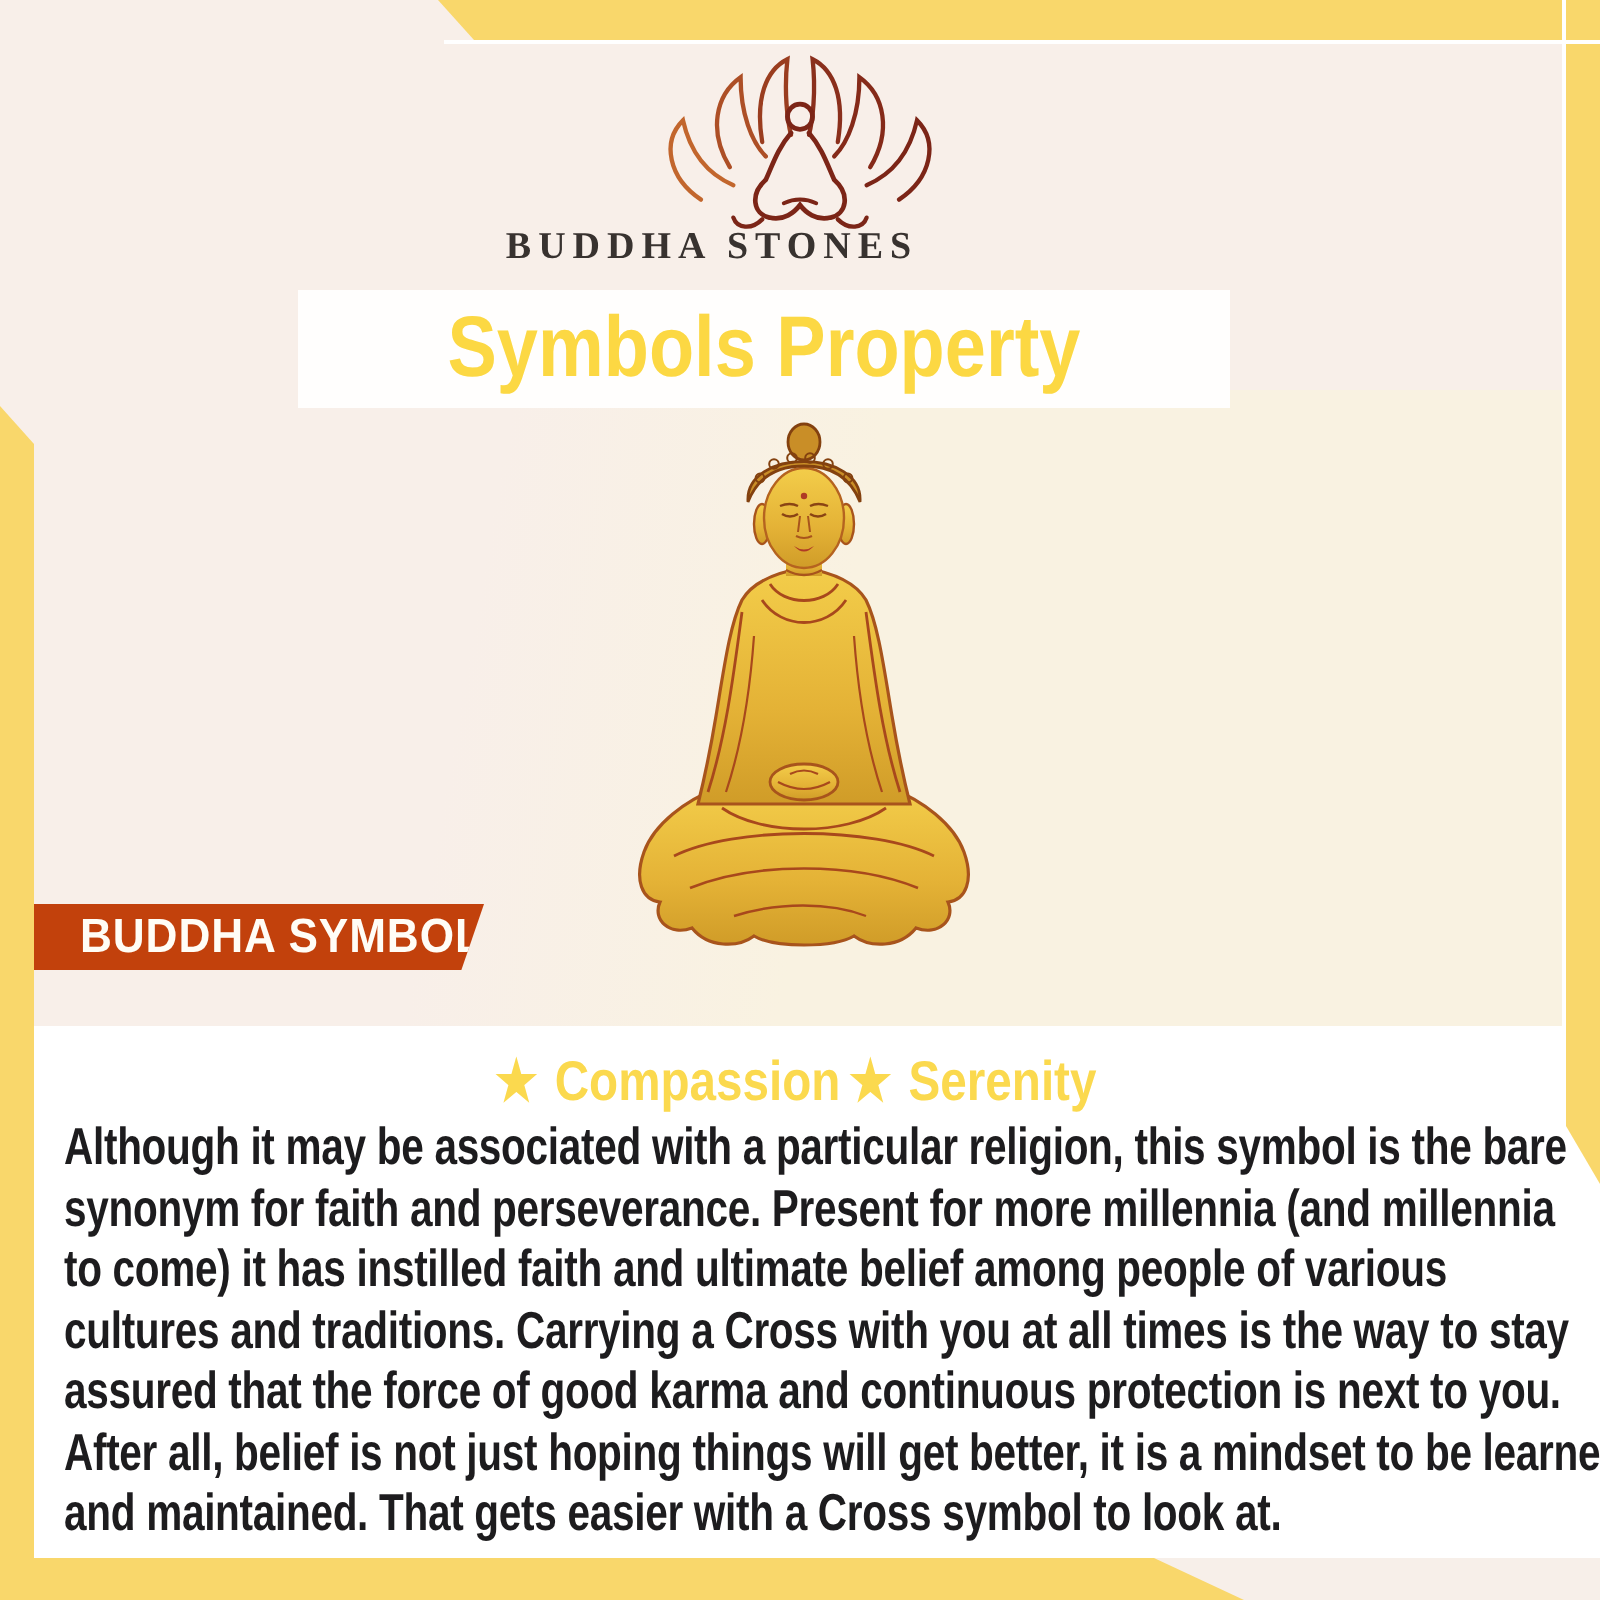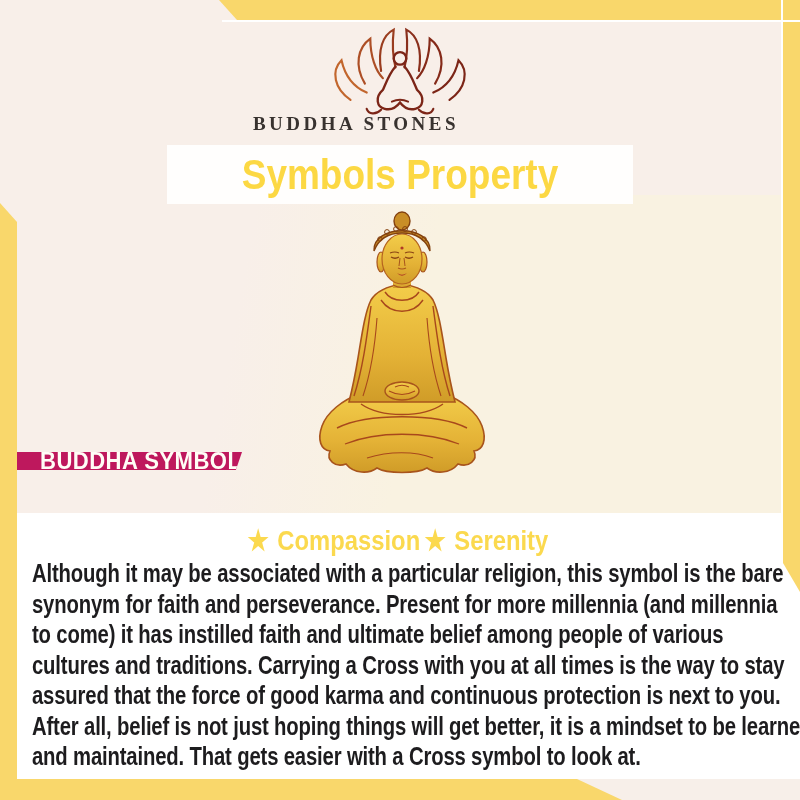--- a/index.html
+++ b/index.html
@@ -26,28 +26,28 @@
     clip-path:polygon(0 0,577px 0,622px 21px,0 21px);}
   .gap-line{position:absolute;background:#ffffff;}
   .gap-under-top{left:222px;top:20px;width:578px;height:2px;}
   .gap-left-of-right{left:781px;top:0;width:2px;height:563px;}
   
   .logo{position:absolute;left:314px;top:26px;width:172px;height:90px;}
   .brand{position:absolute;left:0;top:113px;width:712px;text-align:center;
     font-family:"Liberation Serif",serif;font-weight:600;font-size:19px;
     letter-spacing:3.5px;color:#38322f;}
   
-  .title-band{position:absolute;left:167px;top:145px;width:466px;height:59px;
+  .title-band{position:absolute;left:149px;top:145px;width:466px;height:59px;
     background:#fffefd;display:flex;align-items:center;justify-content:center;}
   .title-text{display:inline-block;font-size:43px;font-weight:bold;color:#fcd843;
     transform:scaleX(.86);transform-origin:center;white-space:nowrap;letter-spacing:0;}
   
   .buddha{position:absolute;left:297px;top:206px;width:210px;height:284px;}
   
-  .ribbon{position:absolute;left:17px;top:452px;width:226px;height:18px;background:#be185d;
+  .ribbon{position:absolute;left:17px;top:452px;width:226px;height:33px;background:#c2410c;
     clip-path:polygon(0 0,225px 0,213px 35px,0 35px);
     display:flex;align-items:center;}
   .ribbon-text{display:inline-block;margin-left:23px;font-size:24px;font-weight:bold;
     color:#fffdf6;letter-spacing:.5px;transform:scaleX(.92);transform-origin:left center;
     white-space:nowrap;}
   
   .traits{position:absolute;left:0;top:524px;width:796px;text-align:center;}
   .traits-inner{display:inline-block;transform:scaleX(.85);transform-origin:center;
     font-size:28px;font-weight:bold;color:#fbd94e;white-space:nowrap;}
   .star{display:inline-block;}

